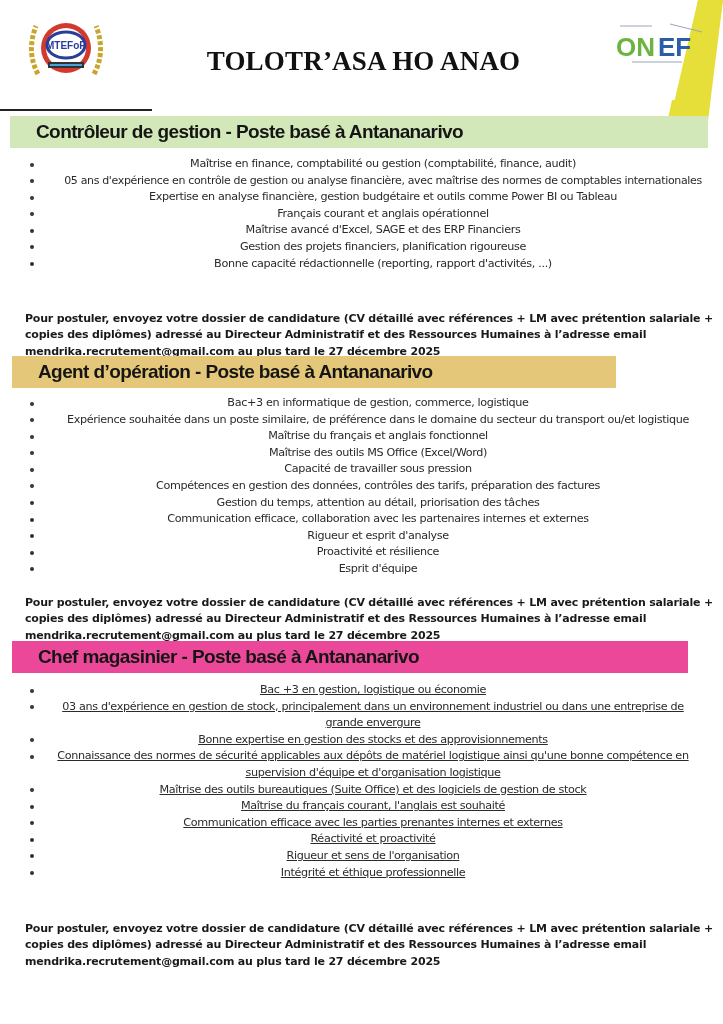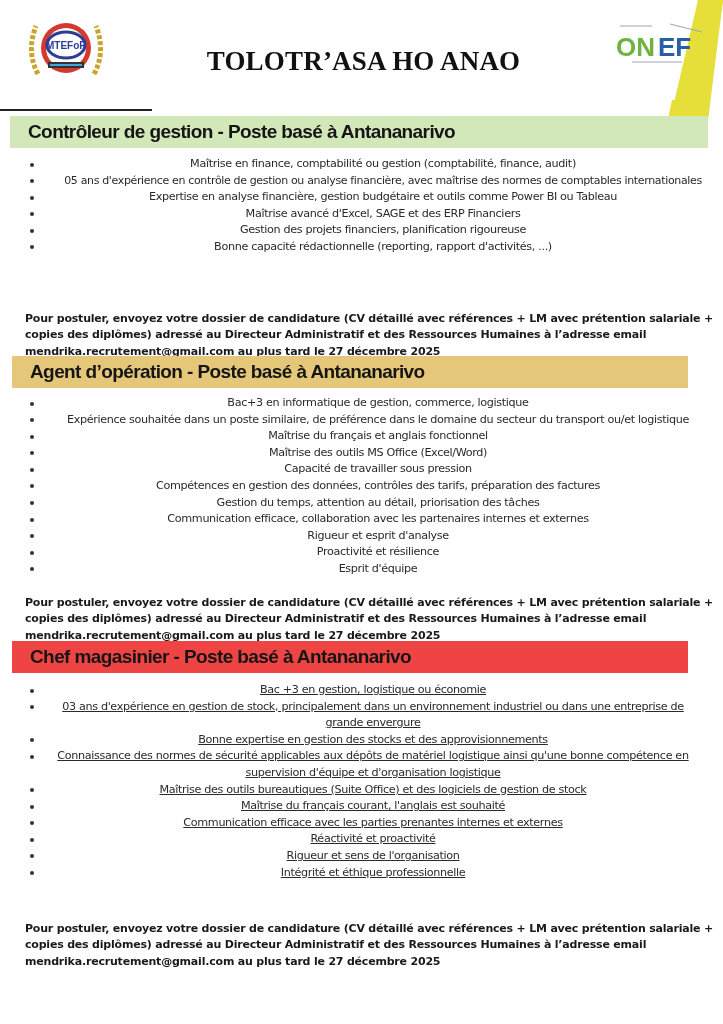--- a/index.html
+++ b/index.html
@@ -16,27 +16,27 @@
   .page-title {
     position: absolute; left: 0; width: 723px; top: 46px; text-align: center;
     font-family: "Liberation Serif", serif; font-weight: bold; font-size: 27px;
     letter-spacing: 0.2px; color: #111;
     padding-left: 2px;
   }
   .top-rule { position: absolute; left: 0; top: 109px; width: 152px; height: 2px; background: #222; }
 
   .section-header {
     position: absolute; height: 32px; box-sizing: border-box;
-    padding-left: 18px; display: flex; align-items: center;
+    padding-left: 26px; display: flex; align-items: center;
     font-family: "Liberation Sans", sans-serif; font-weight: bold;
     font-size: 19px; letter-spacing: -0.6px; color: #151515;
   }
   .h1 { left: 10px; top: 116px; width: 698px; background: #d3e8b8; }
-  .h2 { left: 12px; top: 356px; width: 676px; background: #e5c77a; }
-  .h3 { left: 12px; top: 641px; width: 676px; background: #ef4444; }
+  .h2 { left: 12px; top: 356px; width: 604px; background: #e5c77a; }
+  .h3 { left: 12px; top: 641px; width: 676px; background: #ec4899; }
 
   ul.reqs {
     position: absolute; left: 22px; margin: 0; padding: 0; list-style: none;
     font-family: "DejaVu Sans", sans-serif; font-size: 11.2px; color: #2a2a2a;
     letter-spacing: -0.35px; transform-origin: left top;
   }
   ul.reqs li { position: relative; padding-left: 22px; line-height: 16.6px; text-align: center; }
   ul.reqs li::before {
     content: ""; position: absolute; left: 8px; top: 6.5px;
     width: 4px; height: 4px; border-radius: 50%; background: #333;
@@ -84,20 +84,21 @@
 <div class="page-title">TOLOTR’ASA HO ANAO</div>
 <div class="top-rule"></div>
 
 <div class="section-header h1">
   <span>Contrôleur de gestion - Poste basé à Antananarivo</span>
 </div>
 <ul class="reqs l1">
   <li>Maîtrise en finance, comptabilité ou gestion (comptabilité, finance, audit)</li>
   <li style="white-space: nowrap; font-size: 11px;">05 ans d'expérience en contrôle de gestion ou analyse financière, avec maîtrise des normes de comptables internationales</li>
   <li>Expertise en analyse financière, gestion budgétaire et outils comme Power BI ou Tableau</li>
+  <li>Français courant et anglais opérationnel</li>
   <li>Maîtrise avancé d'Excel, SAGE et des ERP Financiers</li>
   <li>Gestion des projets financiers, planification rigoureuse</li>
   <li>Bonne capacité rédactionnelle (reporting, rapport d'activités, ...)</li>
 </ul>
 <p class="apply a1">Pour postuler, envoyez votre dossier de candidature (CV détaillé avec références + LM avec prétention salariale + copies des diplômes) adressé au Directeur Administratif et des Ressources Humaines à l’adresse email mendrika.recrutement@gmail.com au plus tard le 27 décembre 2025</p>
 
 <div class="section-header h2">
   <span>Agent d’opération - Poste basé à Antananarivo</span>
 </div>
 <ul class="reqs l2">

